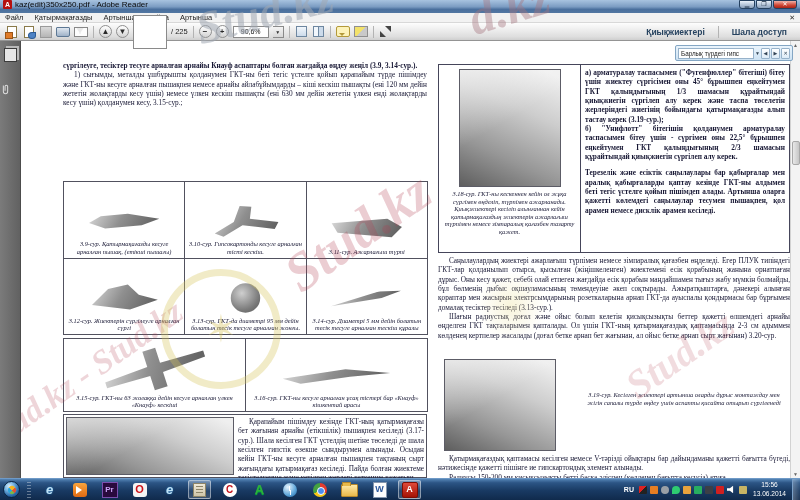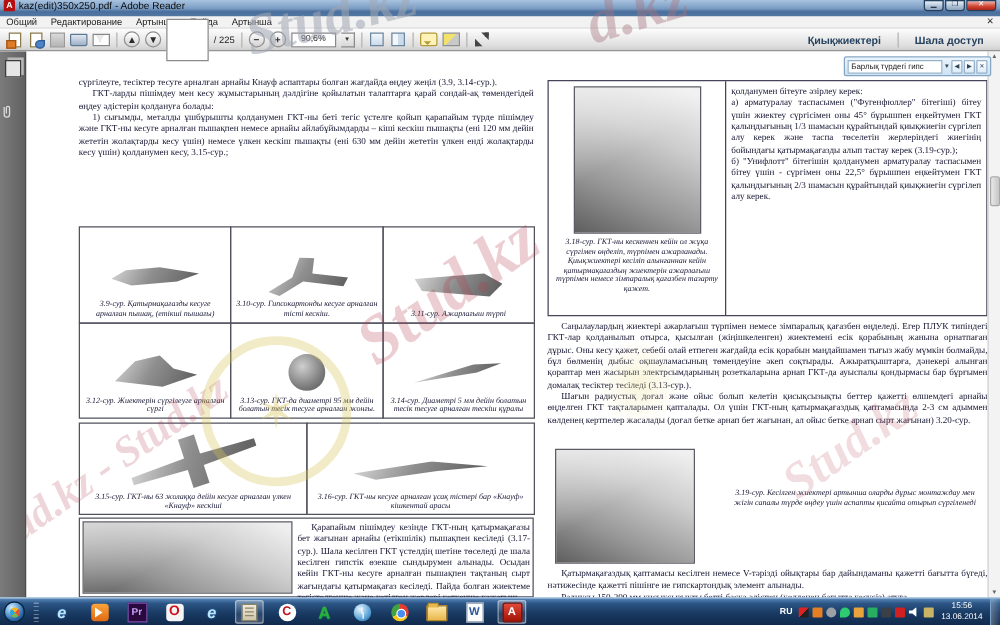--- a/index.html
+++ b/index.html
@@ -73,21 +73,21 @@
   .find-nav{width:9px;height:11px;box-sizing:border-box;border:1px solid #97b2ca;border-radius:1px;
     background:linear-gradient(#fff,#dcebf7);font-size:5px;line-height:9px;text-align:center;color:#345;}
   
   #scrollbar{right:0;top:0;width:9px;height:437px;background:#f3f3f3;border-left:1px solid #d2d2d2;z-index:16;}
   .sb-arrow{position:absolute;left:0;width:9px;font-size:5px;text-align:center;color:#666;}
   .sb-thumb{position:absolute;left:1px;top:100px;width:6px;height:22px;background:linear-gradient(90deg,#e8e8e8,#c6c6c6);
     border:1px solid #a8a8a8;border-radius:2px;}
   
   .doc, .figcap{font-family:"Liberation Serif",serif;color:#161633;}
   .doc{font-size:7.3px;line-height:1.28;text-align:justify;margin:0;text-indent:11px;}
-  .doc.noindent{text-indent:0;}
+  .doc.noindent{text-indent:0;font-weight:bold;}
   .figcap{font-size:6.4px;line-height:1.18;font-style:italic;text-align:center;}
   #colL{left:42px;top:20px;width:364px;}
   .figgrid{display:grid;}
   #figs1{left:42px;top:140px;width:364px;height:153px;grid-template-columns:repeat(3,1fr);}
   #figs2{left:42px;top:297px;width:364px;height:73px;grid-template-columns:repeat(2,1fr);}
   .figcell{border:1px solid #51515e;box-sizing:border-box;display:flex;flex-direction:column;
     align-items:center;justify-content:flex-end;padding:2px 3px;margin:0 -1px -1px 0;background:transparent;}
   .tool{width:64%;height:32px;margin:1px auto 3px auto;background:linear-gradient(120deg,#d2d2d2 10%,#8f8f8f 45%,#646464 85%);}
   .t-knife{clip-path:polygon(2% 55%,18% 34%,55% 26%,98% 42%,74% 62%,24% 72%);}
   .t-cutter{clip-path:polygon(42% 2%,58% 4%,56% 42%,95% 52%,90% 74%,46% 62%,20% 98%,8% 88%,34% 52%);}
@@ -193,22 +193,22 @@
   <div class="title-icon">A</div>
   <div class="title-text">kaz(edit)350x250.pdf - Adobe Reader</div>
   <div class="win-controls">
     <div class="winbtn">▁</div>
     <div class="winbtn">❐</div>
     <div class="winbtn close">✕</div>
   </div>
 </div>
 
 <div class="abs" id="menubar">
-  <span>Общий</span>
-  <span>Редактирование</span>
+  <span>Файл</span>
+  <span>Қатырмақағазды</span>
   <span>Артынша</span>
   <span>Пайда</span>
   <span>Артынша</span>
   <span class="menu-close">✕</span>
 </div>
 
 <div class="abs" id="toolbar">
   <div class="tb-btn">
       <div class="ic-doc orange"></div>
     </div>
@@ -257,21 +257,20 @@
   <div class="tb-sep"></div>
   <div class="task-btn">Шала доступ</div>
 </div>
 
 <div class="abs" id="docarea">
 
   <div class="abs" id="page">
 
     <div class="abs" id="colL">
       <p class="doc noindent">сүргілеуге, тесіктер тесуге арналған арнайы Кнауф аспаптары болған жағдайда өңдеу жеңіл (3.9, 3.14-сур.).</p>
-      <p class="doc">ГКТ-ларды пішімдеу мен кесу жұмыстарының дәлдігіне қойылатын талаптарға қарай сондай-ақ төмендегідей өңдеу әдістерін қолдануға болады:</p>
       <p class="doc">1) сығымды, металды ұшбұрышты қолданумен ГКТ-ны беті тегіс үстелге қойып қарапайым түрде пішімдеу және ГКТ-ны кесуге арналған пышақпен немесе арнайы айлабұйымдарды – кіші кескіш пышақты (ені 120 мм дейін жететін жолақтарды кесу үшін) немесе үлкен кескіш пышақты (ені 630 мм дейін жететін үлкен енді жолақтарды кесу үшін) қолданумен кесу, 3.15-сур.;</p>
     </div>
 
     <div class="abs figgrid" id="figs1">
       <div class="figcell">
         <div class="tool t-knife"></div>
         <div class="figcap">3.9-сур.  Қатырмақағазды кесуге арналған пышақ, (етікші пышағы)</div>
       </div>
       <div class="figcell">
         <div class="tool t-cutter"></div>
@@ -310,23 +309,23 @@
       <div class="photo"></div>
       <p class="doc">Қарапайым пішімдеу кезінде ГКТ-ның қатырмақағазы бет жағынан арнайы (етікшілік) пышақпен кесіледі (3.17-сур.). Шала кесілген ГКТ үстелдің шетіне төселеді де шала кесілген гипстік өзекше сындырумен алынады. Осыдан кейін ГКТ-ны кесуге арналған пышақпен тақтаның сырт жағындағы қатырмақағаз кесіледі. Пайда болған жиектеме тегістелгенше және кетілген жерлері кеткенше қажағыш</p>
     </div>
 
     <div class="abs" id="rbox">
       <div class="rbox-left">
         <div class="photo"></div>
         <div class="figcap">3.18-сур.  ГКТ-ны кескеннен кейін ол жұқа сүргімен өңделіп, түрпімен ажарланады. Қиықжиектері кесіліп алынғаннан кейін қатырмақағаздың жиектерін ажарлағыш түрпімен немесе зімпаралық қағазбен тазарту қажет.</div>
       </div>
       <div class="rbox-right">
-        <p class="doc noindent">қолданумен бітеуге әзірлеу керек:</p>
         <p class="doc noindent">а) арматуралау таспасымен ("Фугенфюллер" бітегіші) бітеу үшін жиектеу сүргісімен оны 45° бұрышпен еңкейтумен ГКТ қалыңдығының 1/3 шамасын құрайтындай қиықжиегін сүргілеп алу керек және таспа төселетін жерлеріндегі жиегінің бойындағы қатырмақағазды алып тастау керек (3.19-сур.);</p>
         <p class="doc noindent">б) "Унифлотт" бітегішін қолданумен арматуралау таспасымен бітеу үшін - сүргімен оны 22,5° бұрышпен еңкейтумен ГКТ қалыңдығының 2/3 шамасын құрайтындай қиықжиегін сүргілеп алу керек.</p>
+        <p class="doc noindent" style="margin-top:7px;">Терезелік және есіктік саңылаулары бар қабырғалар мен аралық қабырғаларды қаптау кезінде ГКТ-ны алдымен беті тегіс үстелге қойып пішімдеп алады. Артынша оларға қажетті көлемдегі саңылаулар тесумен пышақпен, қол арамен немесе дисклік арамен кесіледі.</p>
       </div>
     </div>
 
     <div class="abs" id="colRtext">
       <p class="doc">Саңылаулардың жиектері ажарлағыш түрпімен немесе зімпаралық қағазбен өңделеді. Егер ПЛУК типіндегі ГКТ-лар қолданылып отырса, қысылған (жіңішкеленген) жиектемені есік қорабының жанына орнатпаған дұрыс. Оны кесу қажет, себебі олай етпеген жағдайда есік қорабын маңдайшамен тығыз жабу мүмкін болмайды, бұл бөлменің дыбыс оқшауламасының төмендеуіне әкеп соқтырады. Ажыратқыштарға, дәнекері алынған қораптар мен жасырын электрсымдарының розеткаларына арнап ГКТ-да ауыспалы қондырмасы бар бұрғымен домалақ тесіктер тесіледі (3.13-сур.).</p>
       <p class="doc">Шағын радиустық доғал және ойыс болып келетін қисықсызықты беттер қажетті өлшемдегі арнайы өңделген ГКТ тақталарымен қапталады. Ол үшін ГКТ-ның қатырмақағаздық қаптамасында 2-3 см адыммен көлденең кертпелер жасалады (доғал бетке арнап бет жағынан, ал ойыс бетке арнап сырт жағынан) 3.20-сур.</p>
     </div>
 
     <div class="abs photo" id="photo319"></div>
     <div class="abs figcap" id="cap319">3.19-сур.  Кесілген жиектері артынша оларды дұрыс монтаждау мен жігін сапалы түрде өңдеу үшін аспапты қисайта отырып сүргіленеді</div>

